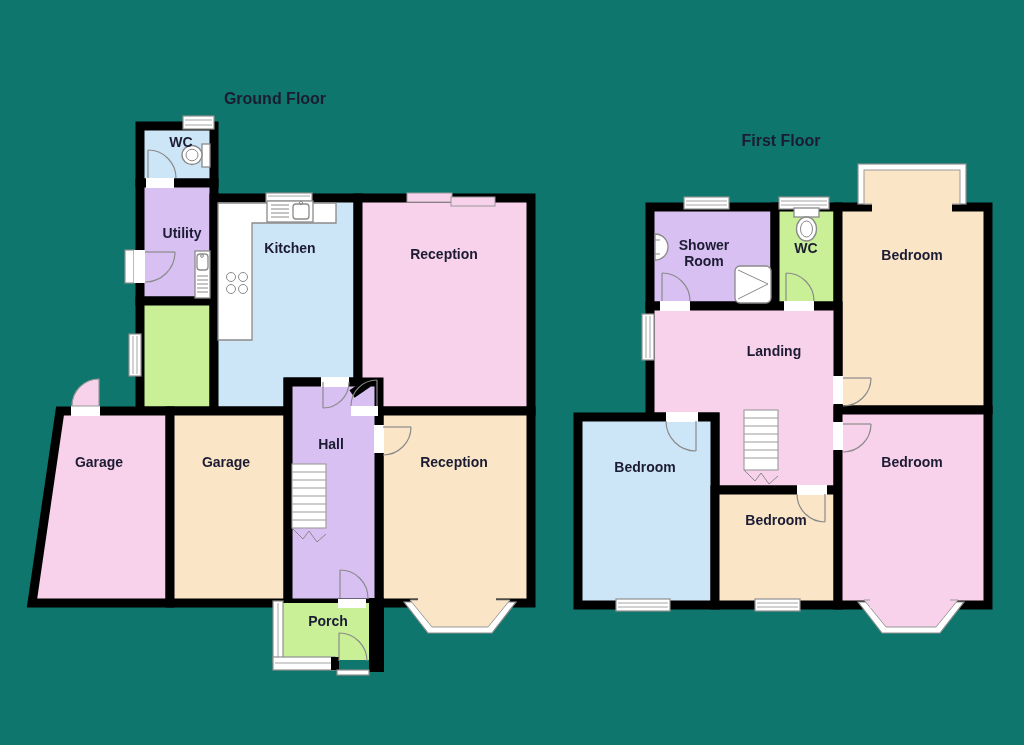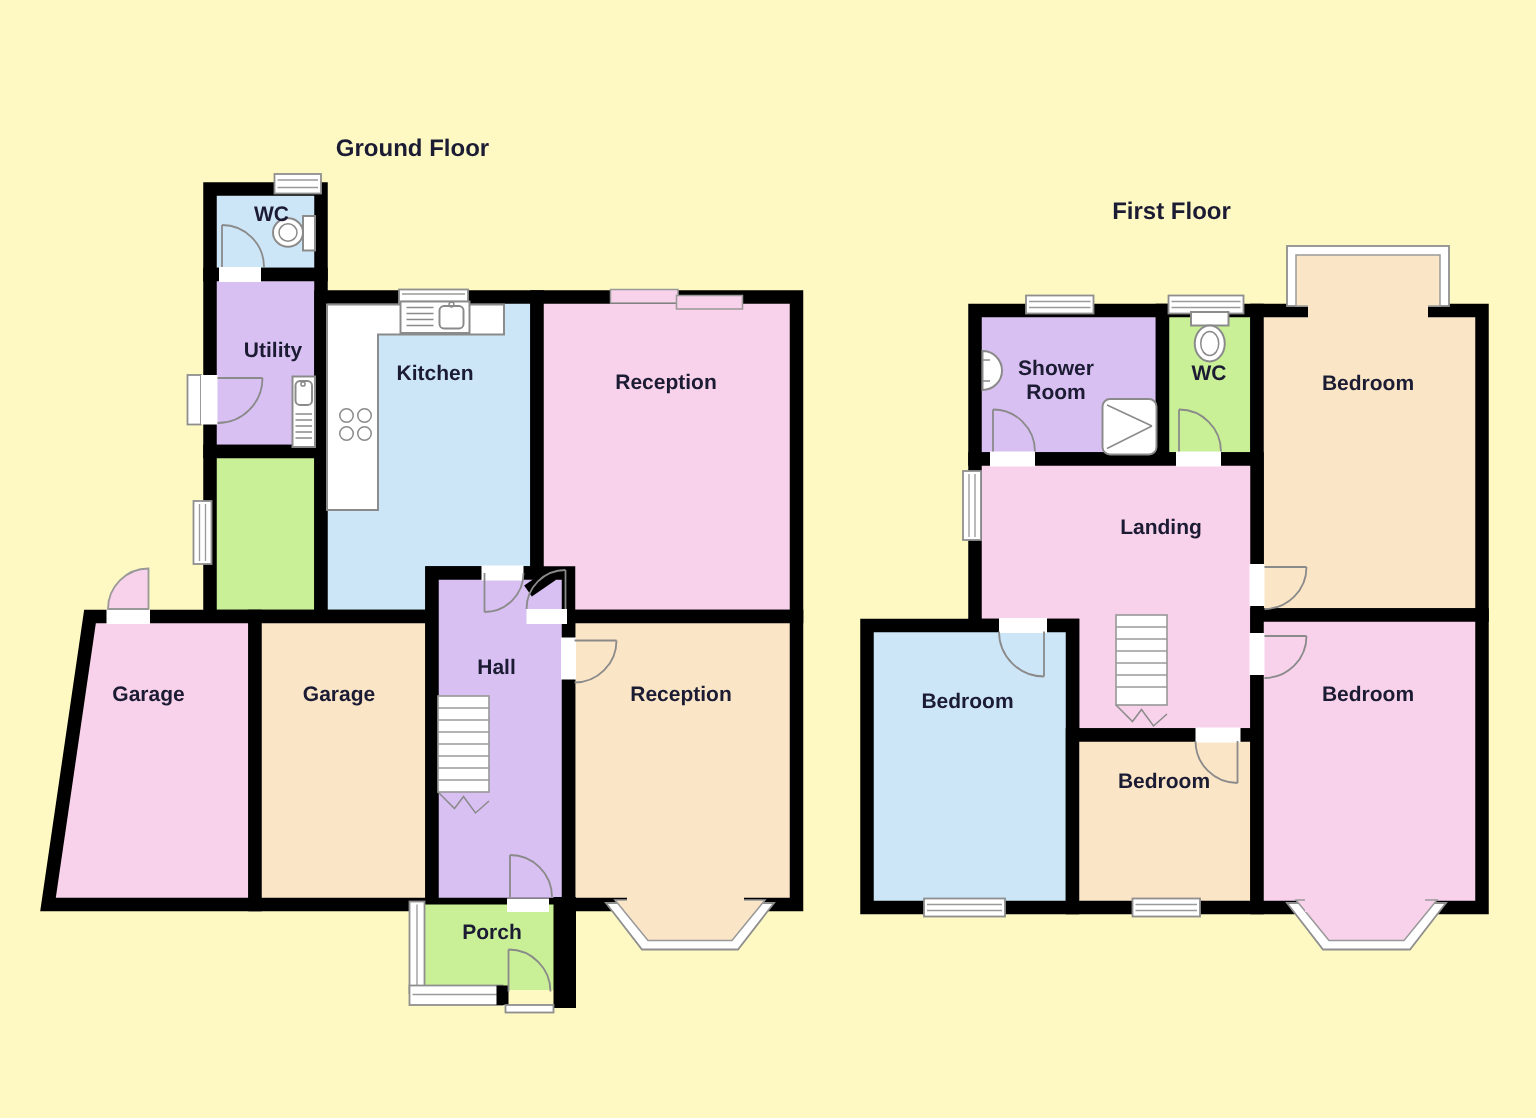--- a/index.html
+++ b/index.html
@@ -1,16 +1,16 @@
 <!DOCTYPE html>
 <html><head>
 <meta charset="utf-8">
 <style>
   html,body{margin:0;padding:0;background:#fff;}
-  .canvas{width:1024px;height:745px;position:relative;background:#fef9c3;}
+  .canvas{width:1024px;height:745px;position:relative;background:#0f766e;}
   .room{stroke:#000;stroke-width:9;stroke-linejoin:miter;}
   .noline{stroke:none;}
   .win{fill:#fff;stroke:#8f8f8f;stroke-width:1.2;}
   .winline{stroke:#9a9a9a;stroke-width:0.9;fill:none;}
   .gap{fill:#fff;stroke:none;}
   .fix{fill:#fff;stroke:#8a8a8a;stroke-width:1.3;}
   .fixline{stroke:#8a8a8a;stroke-width:1;fill:none;}
   .door-arc{fill:none;stroke:#8a8a8a;stroke-width:1.2;}
   .tread{stroke:#9a9a9a;stroke-width:1;}
   .stair{fill:#fff;stroke:#9a9a9a;stroke-width:1.1;}

